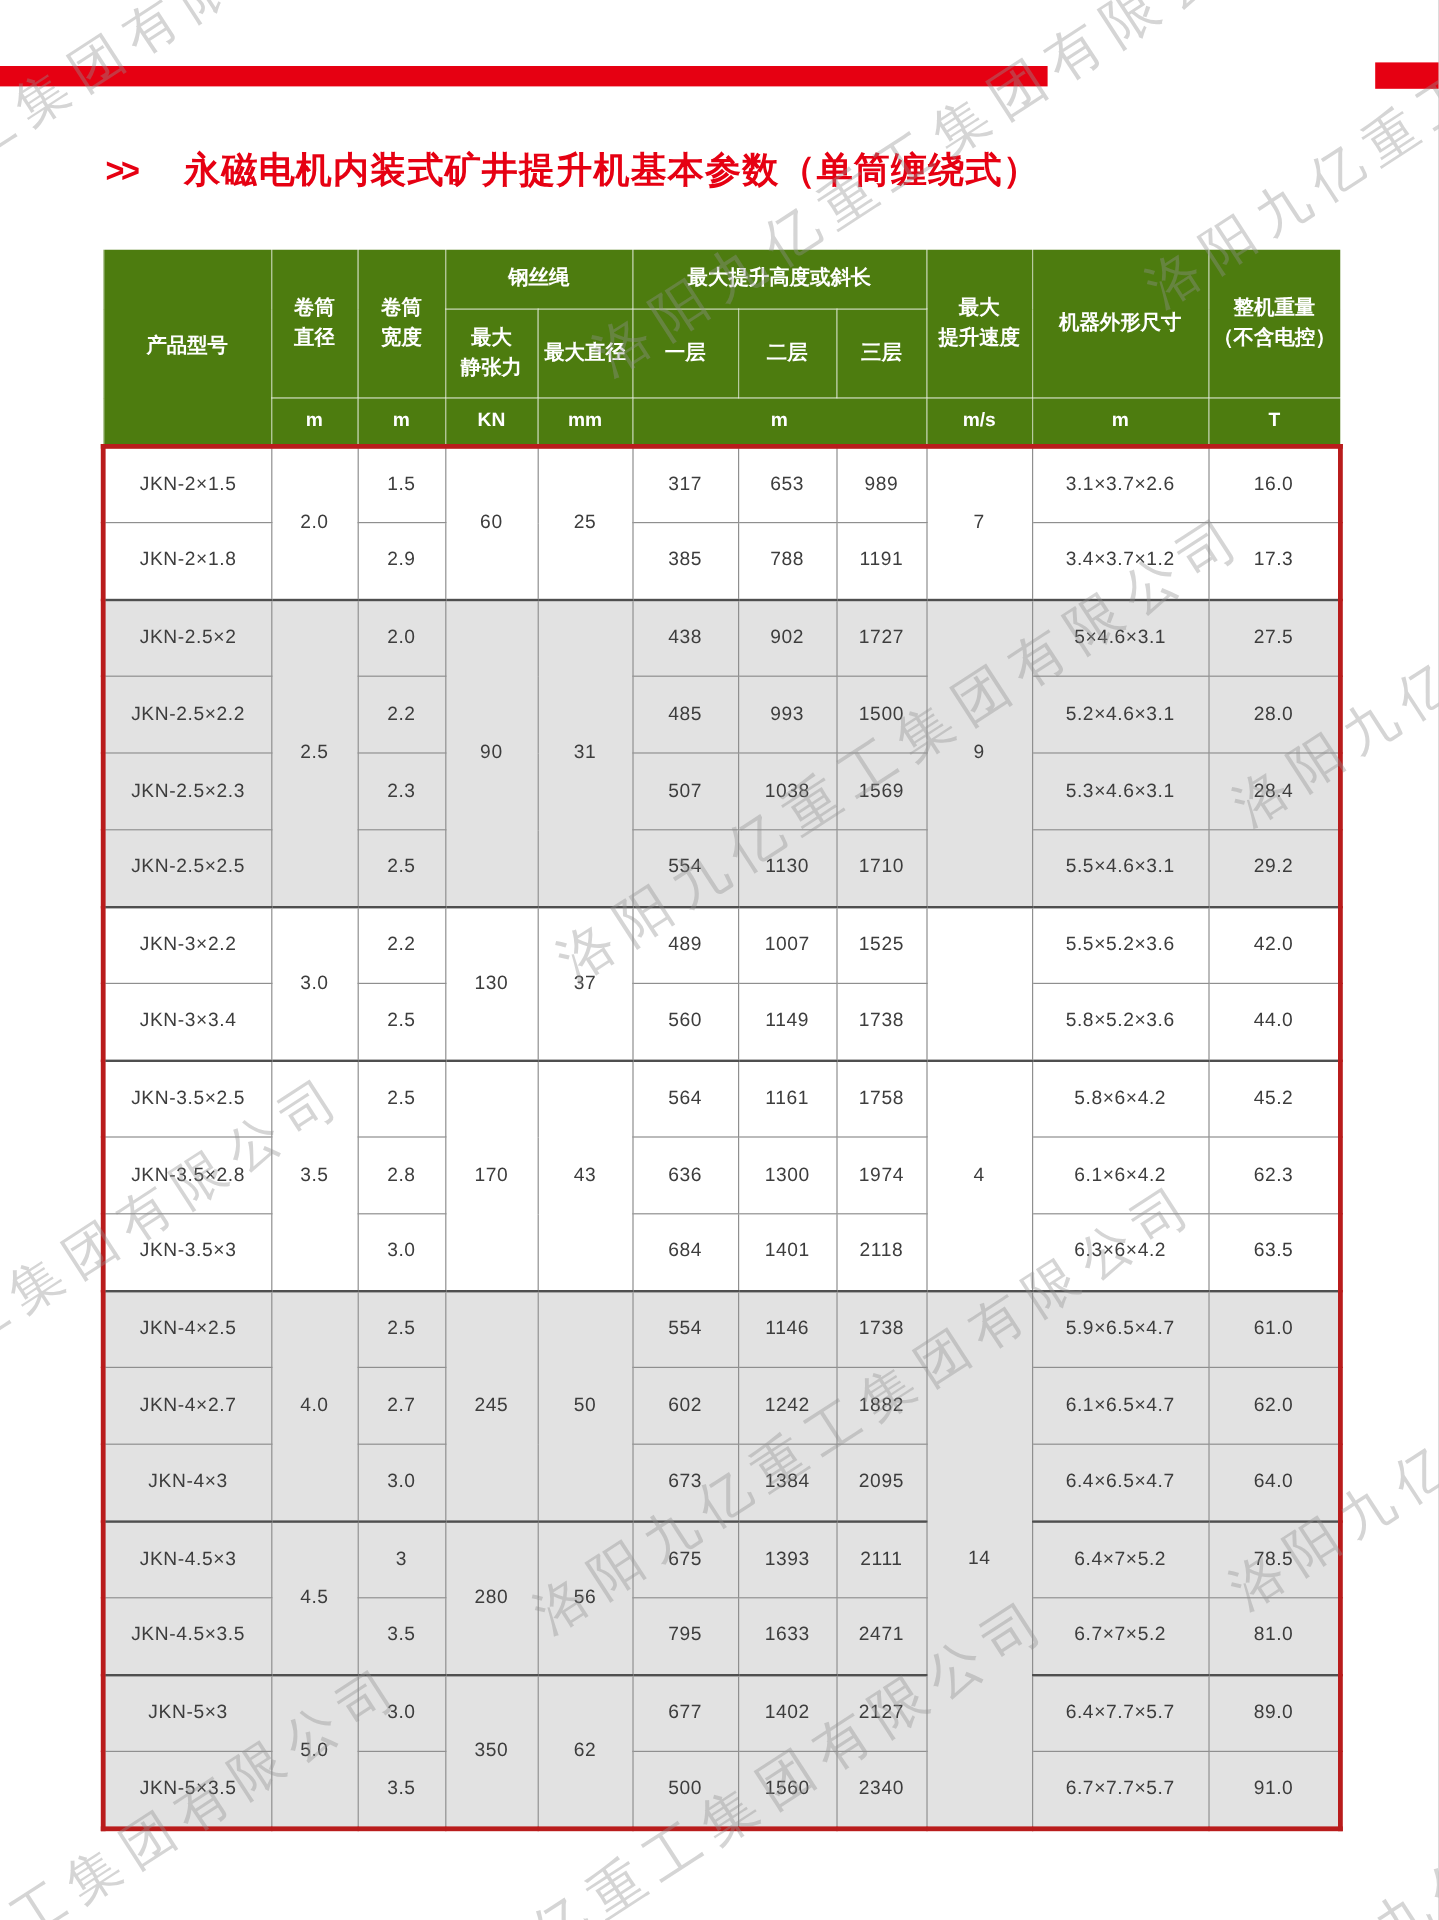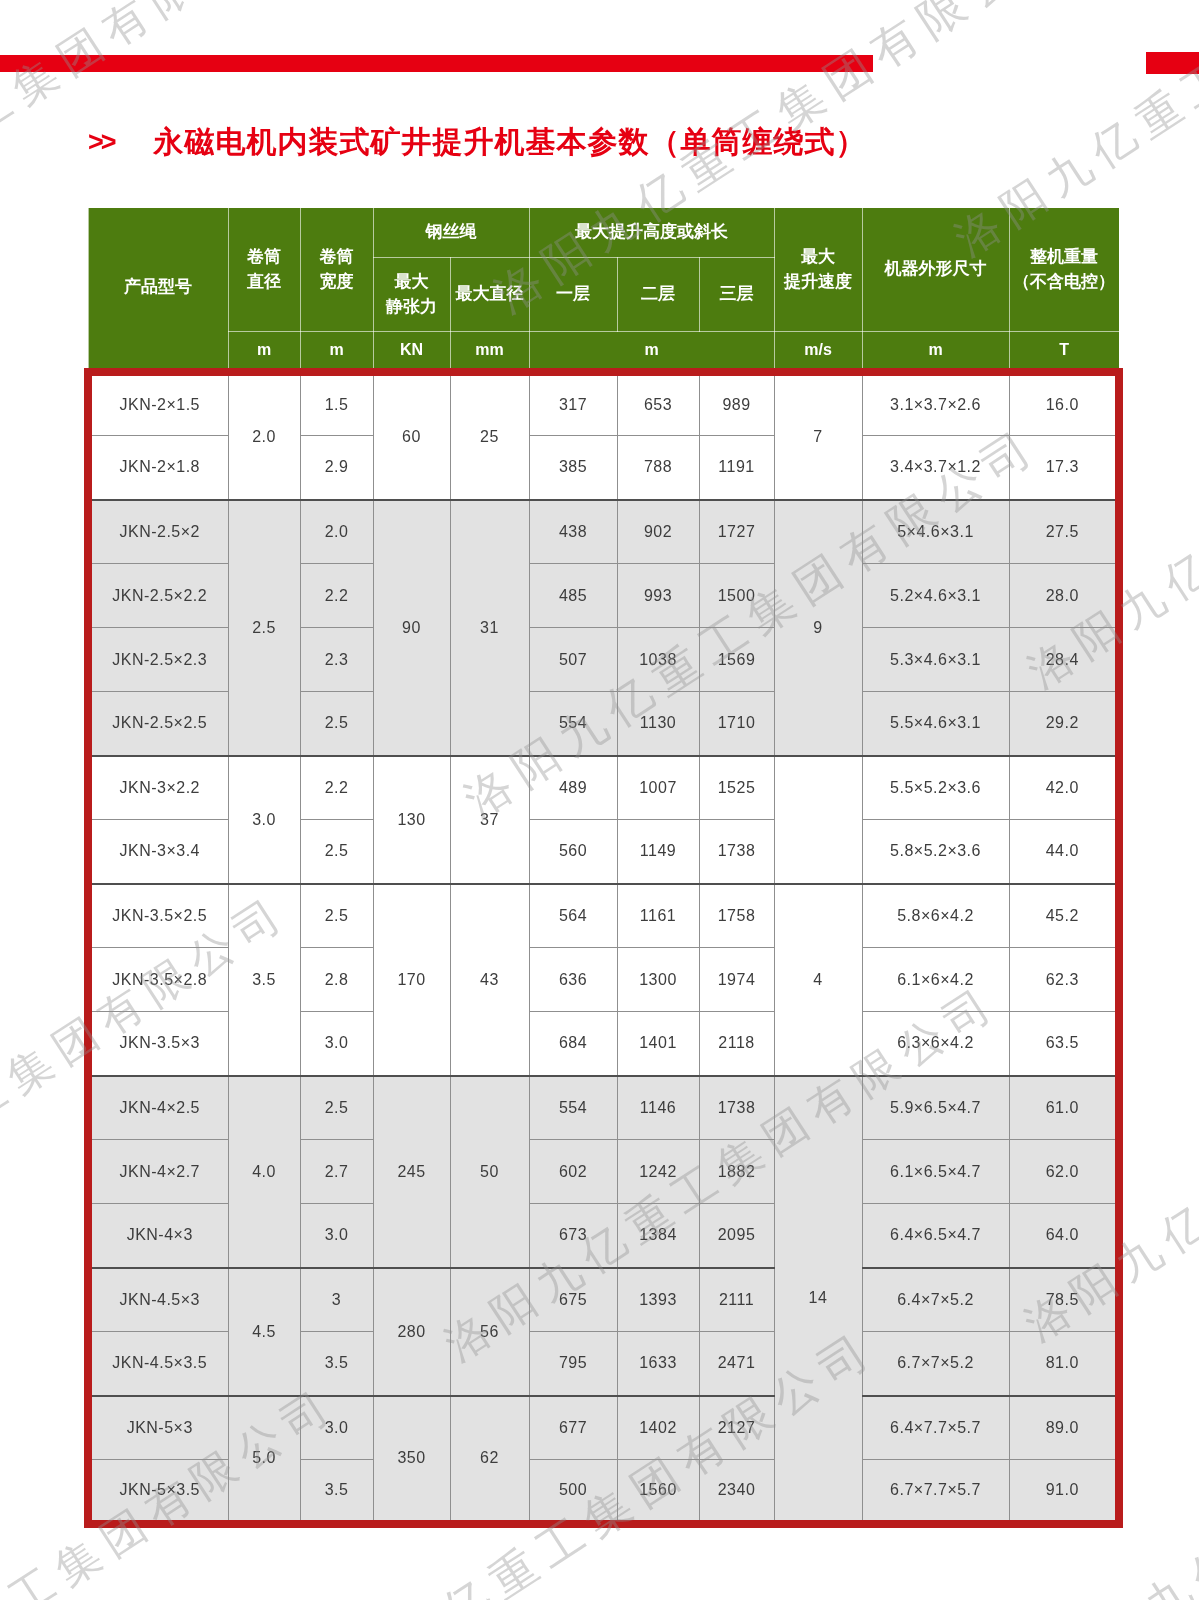--- a/index.html
+++ b/index.html
@@ -21,21 +21,21 @@
   
   table.params { position:absolute; left:84px; top:207px; width:1031px;
                  border-collapse:collapse; table-layout:fixed; z-index:1; }
   thead th { background:#4d7c0f; color:#ffffff; font-weight:bold; font-size:17px;
              text-align:center; vertical-align:middle; white-space:pre-line; line-height:1.45;
              border:1px solid rgba(255,255,255,0.6); }
   thead th.unit { font-size:16px; font-weight:bold; }
   thead tr.hr1 { height:50px; }
   thead tr.hr2 { height:74px; }
   thead tr.hr3 { height:40px; }
-  tbody { border:8px solid #b91c1c; }
+  tbody { border:4px solid #b91c1c; }
   tbody tr { height:64px; }
   tbody td { text-align:center; vertical-align:middle; font-size:16px; color:#3d3d3d;
              border:1px solid #8f8f8f; background:#ffffff; letter-spacing:0.5px; }
   tbody tr.sec-gray td { background:#e2e2e2; }
   tbody tr.section-start td { border-top:2px solid #4f4f4f; }
   
   .wm { position:absolute; white-space:nowrap; color:rgba(145,145,145,0.38);
         font-size:44px; letter-spacing:10px; font-weight:400; z-index:6;
         transform:rotate(-33deg); transform-origin:left center; pointer-events:none; }
   .wm.big { font-size:46px; }

